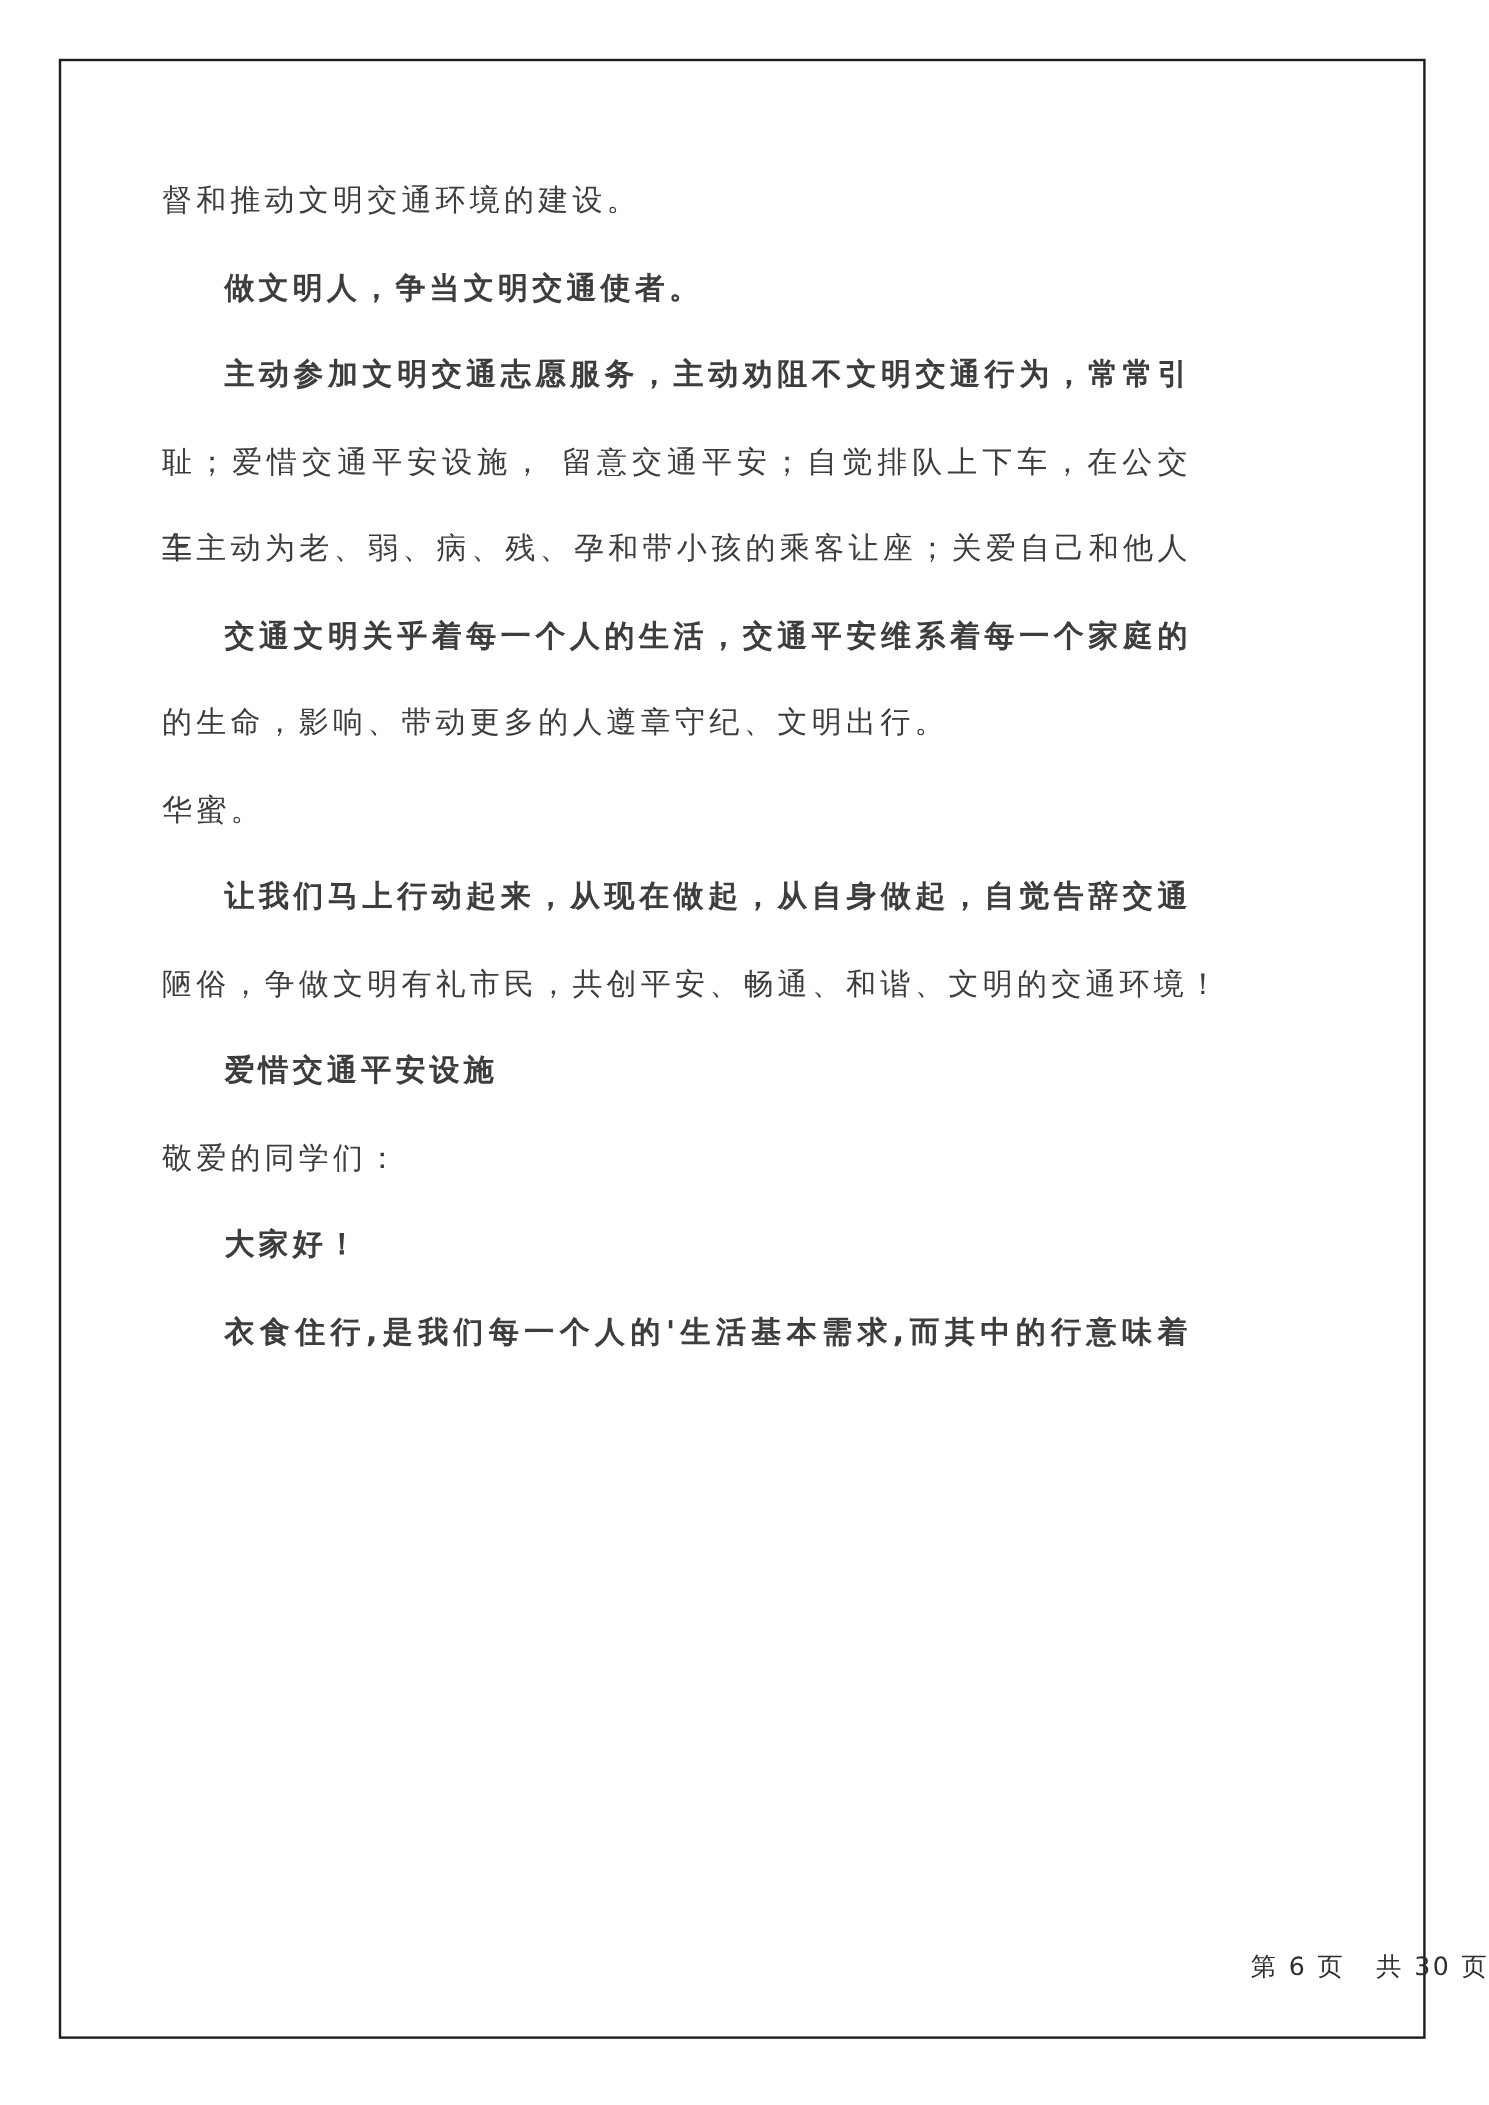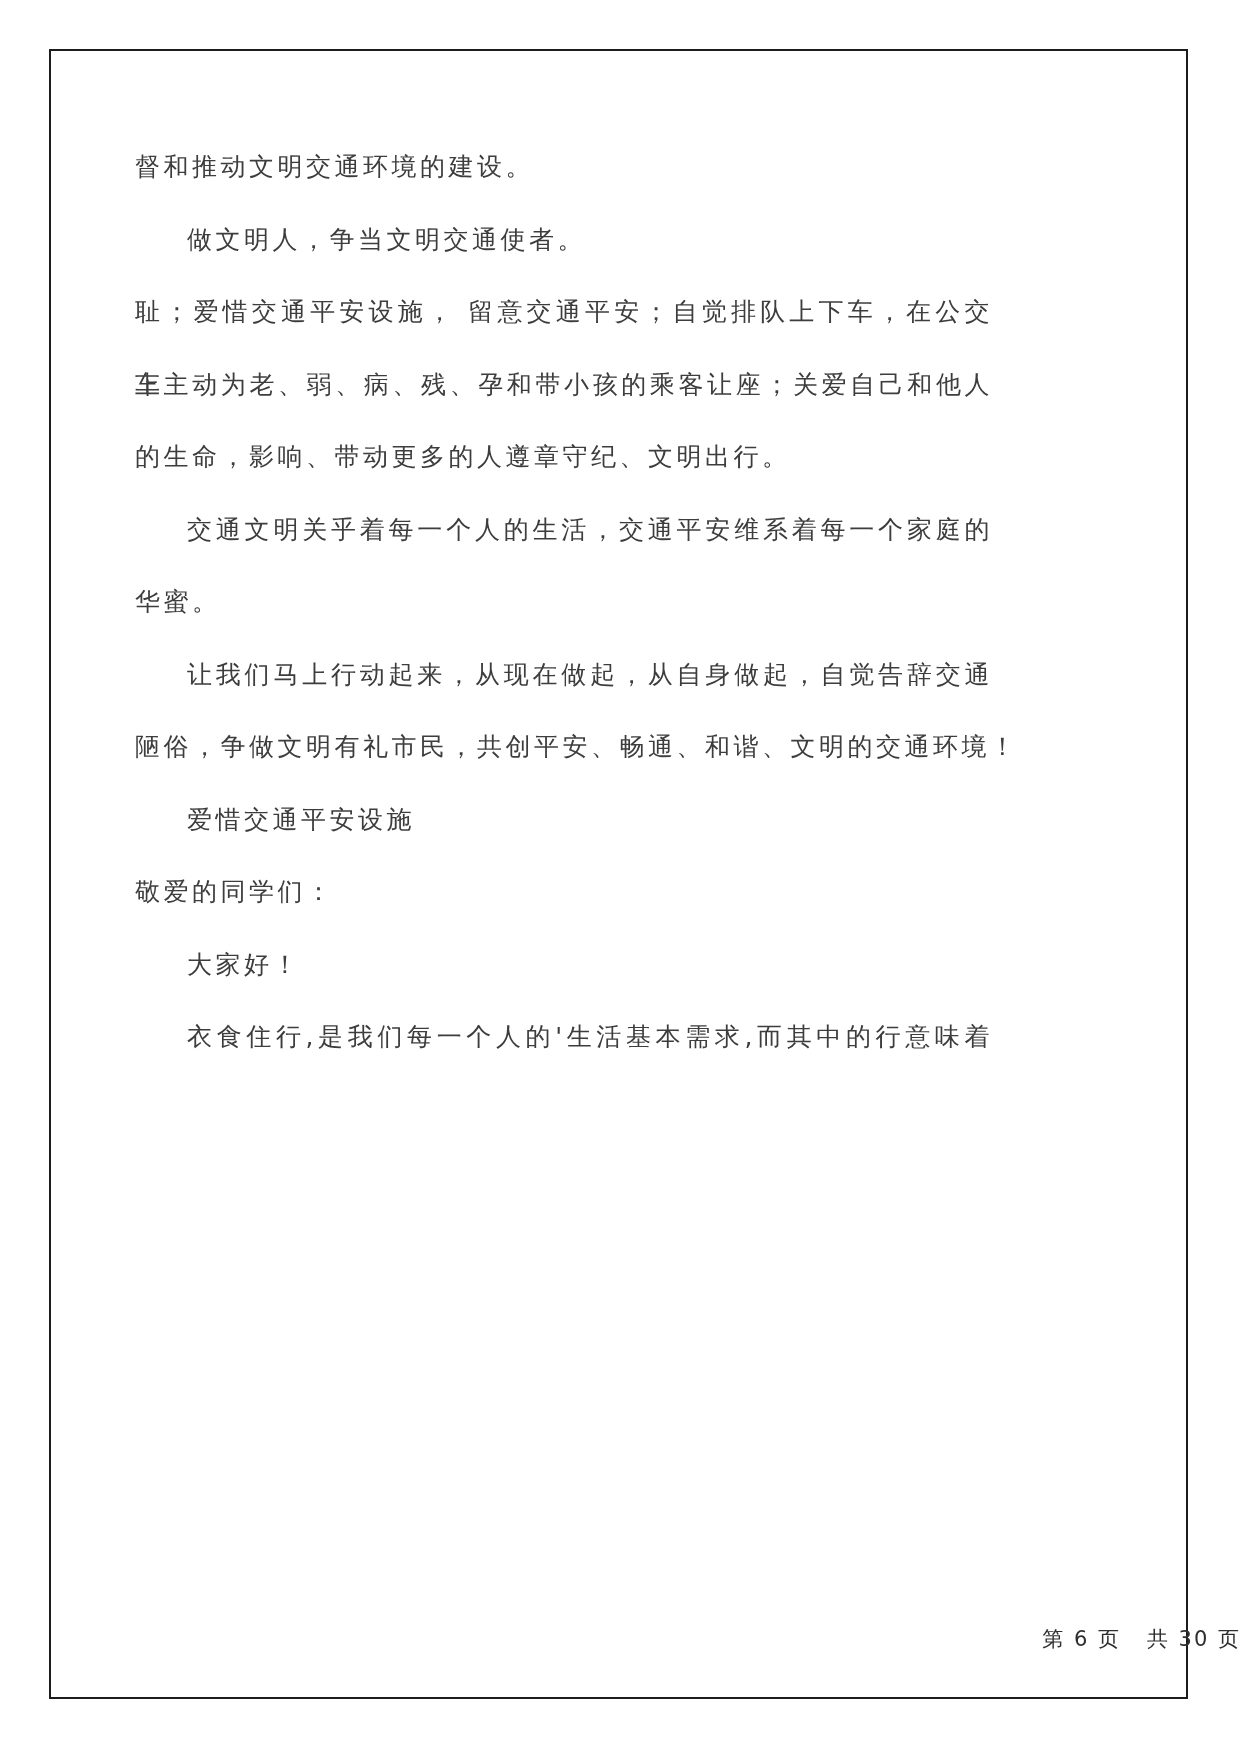--- a/index.html
+++ b/index.html
@@ -35,20 +35,21 @@
     height: 72.5px;
     line-height: 72.5px;
     font-size: 25px;
     letter-spacing: 3.5px;
     color: #3d3d3d;
     white-space: pre;
     font-weight: 400;
   }
   .line.indent {
     padding-left: 52px;
+    font-weight: bold;
   }
   .line.justify {
     white-space: normal;
     text-align: justify;
     text-align-last: justify;
   }
   .footer {
     position: absolute;
     left: 0;
     top: 1625px;
@@ -66,24 +67,25 @@
 </head>
 <body>
 
 <div class="page">
   <div class="page-border"></div>
 
   <div class="doc-body">
 
   <div class="line">督和推动文明交通环境的建设。</div>
       <div class="line indent">做文明人，争当文明交通使者。</div>
+      <div class="line indent justify">主动参加文明交通志愿服务，主动劝阻不文明交通行为，常常引</div>
       <div class="line justify">耻；爱惜交通平安设施， 留意交通平安；自觉排队上下车，在公交车</div>
       <div class="line justify">上主动为老、弱、病、残、孕和带小孩的乘客让座；关爱自己和他人</div>
+      <div class="line indent justify">交通文明关乎着每一个人的生活，交通平安维系着每一个家庭的</div>
       <div class="line">的生命，影响、带动更多的人遵章守纪、文明出行。</div>
-      <div class="line indent justify">交通文明关乎着每一个人的生活，交通平安维系着每一个家庭的</div>
       <div class="line">华蜜。</div>
       <div class="line indent justify">让我们马上行动起来，从现在做起，从自身做起，自觉告辞交通</div>
       <div class="line">陋俗，争做文明有礼市民，共创平安、畅通、和谐、文明的交通环境！</div>
       <div class="line indent">爱惜交通平安设施</div>
       <div class="line">敬爱的同学们：</div>
       <div class="line indent">大家好！</div>
       <div class="line indent justify">衣食住行,是我们每一个人的'生活基本需求,而其中的行意味着</div>
     </div>
 
   <div class="footer">

